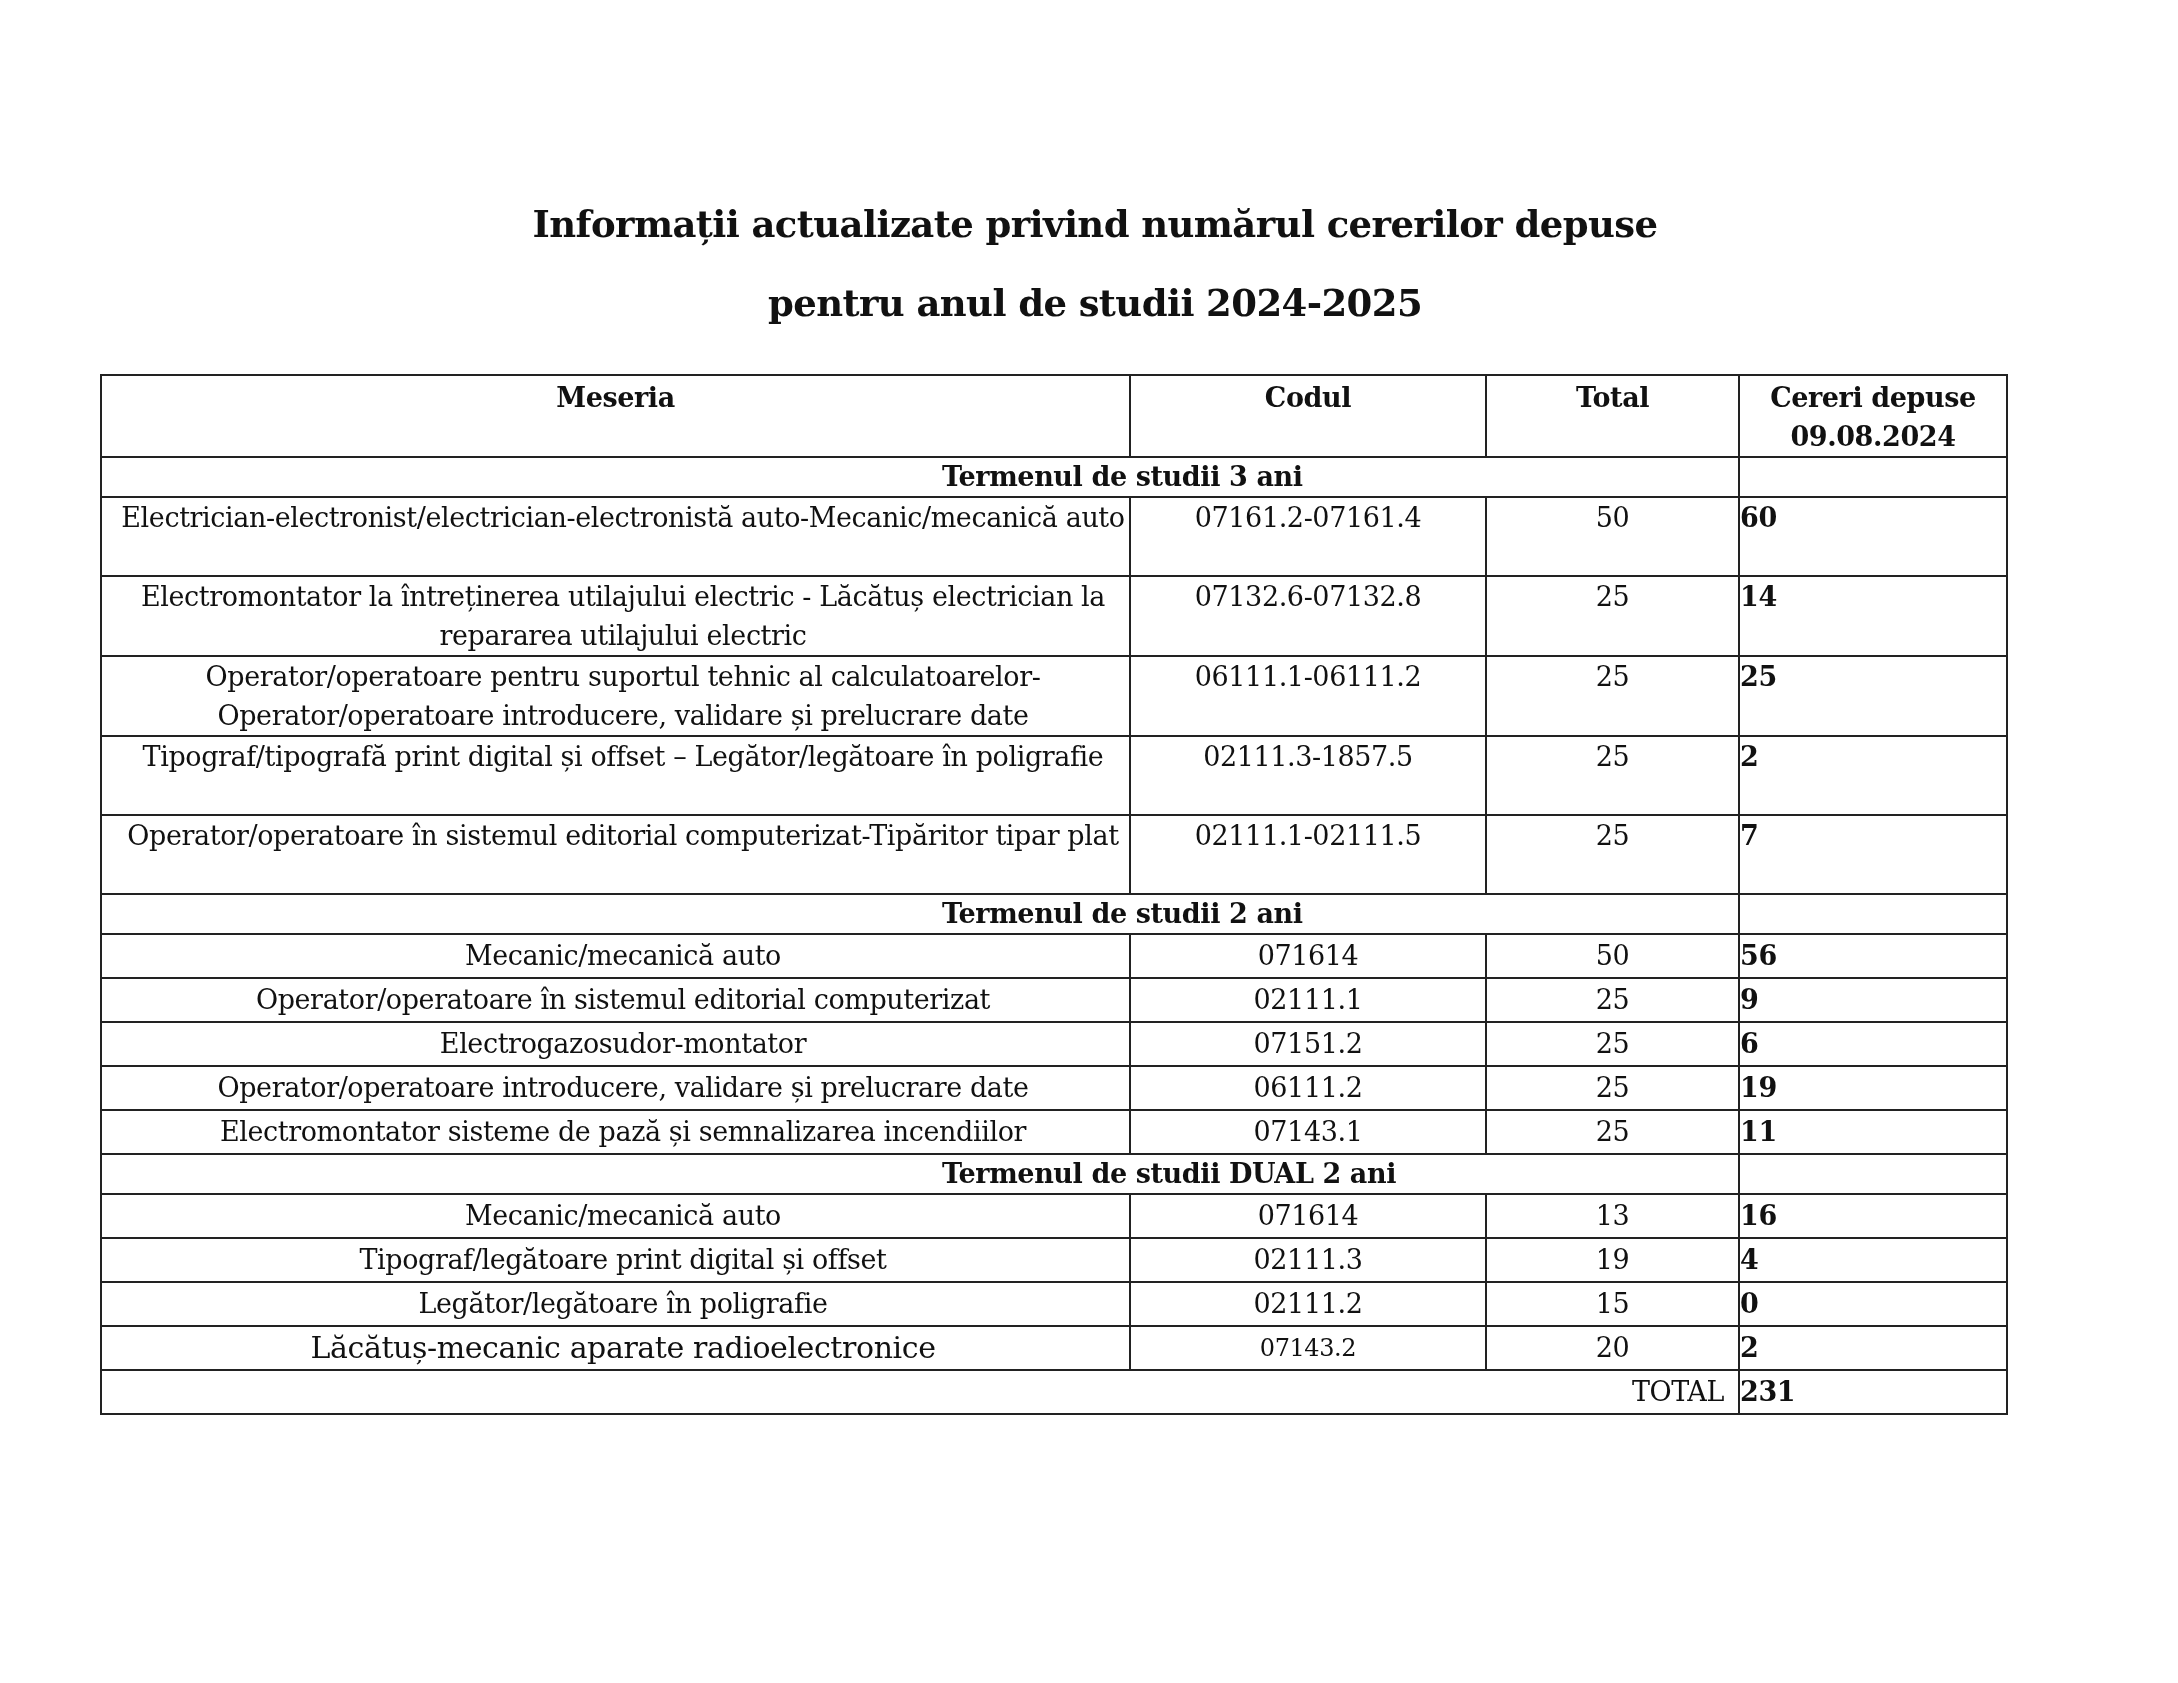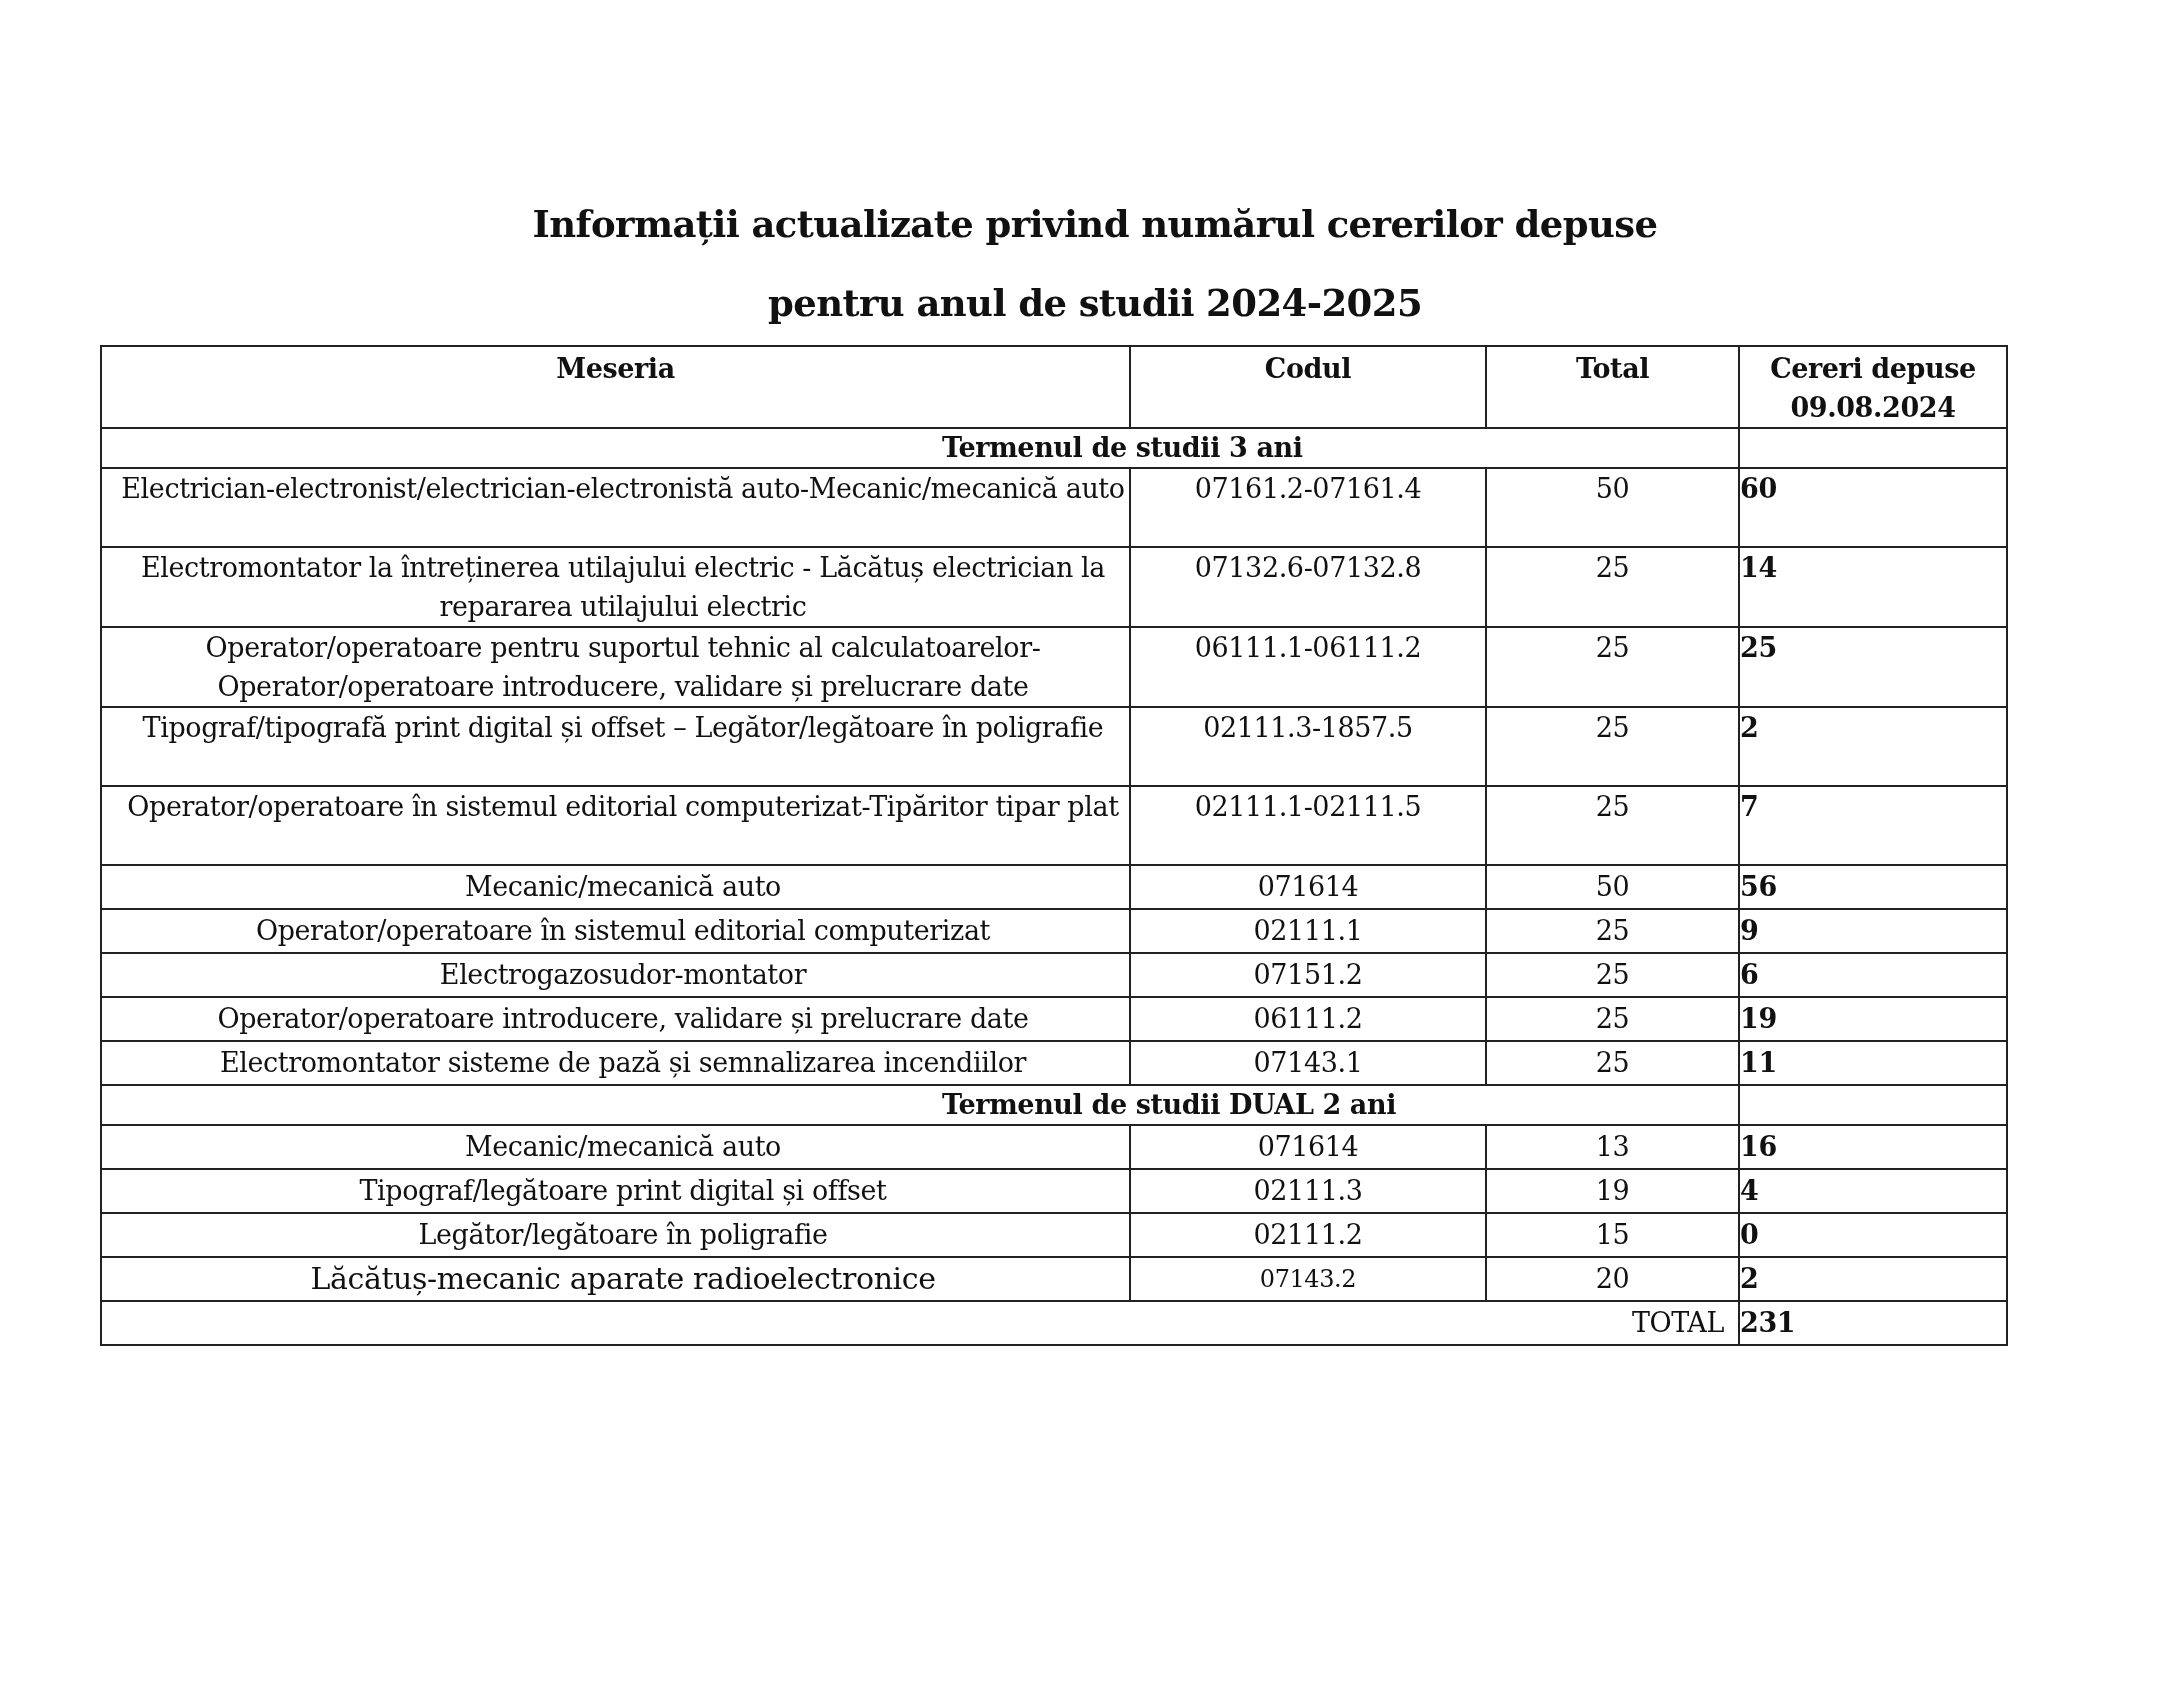--- a/index.html
+++ b/index.html
@@ -26,21 +26,21 @@
       letter-spacing: -0.6px;
       line-height: 1;
       margin: 0;
     }
     .title.l1 { top: 206px; }
     .title.l2 { top: 285px; }
 
     table.main {
       position: absolute;
       left: 100px;
-      top: 345px;
+      top: 374px;
       border-collapse: collapse;
       table-layout: fixed;
       width: 1907px;
       font-size: 27px;
       letter-spacing: -0.4px;
     }
     table.main td, table.main th {
       border: 2px solid #222;
       padding: 0;
       vertical-align: top;
@@ -131,20 +131,24 @@
       <td class="total">25</td>
       <td class="req">2</td>
     </tr>
     <tr class="tall">
       <td class="name">Operator/operatoare în sistemul editorial computerizat-Tipăritor tipar plat</td>
       <td class="code">02111.1-02111.5</td>
       <td class="total">25</td>
       <td class="req">7</td>
     </tr>
 
+    <tr class="section">
+      <td colspan="3" class="sec-label">Termenul de studii 2 ani</td>
+      <td></td>
+    </tr>
     <tr class="short">
       <td class="name">Mecanic/mecanică auto</td>
       <td class="code">071614</td>
       <td class="total">50</td>
       <td class="req">56</td>
     </tr>
     <tr class="short">
       <td class="name">Operator/operatoare în sistemul editorial computerizat</td>
       <td class="code">02111.1</td>
       <td class="total">25</td>

